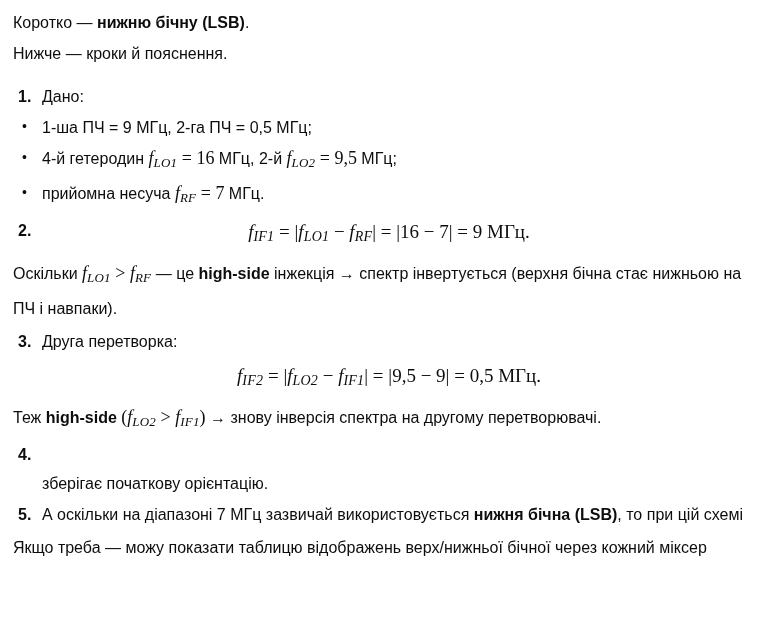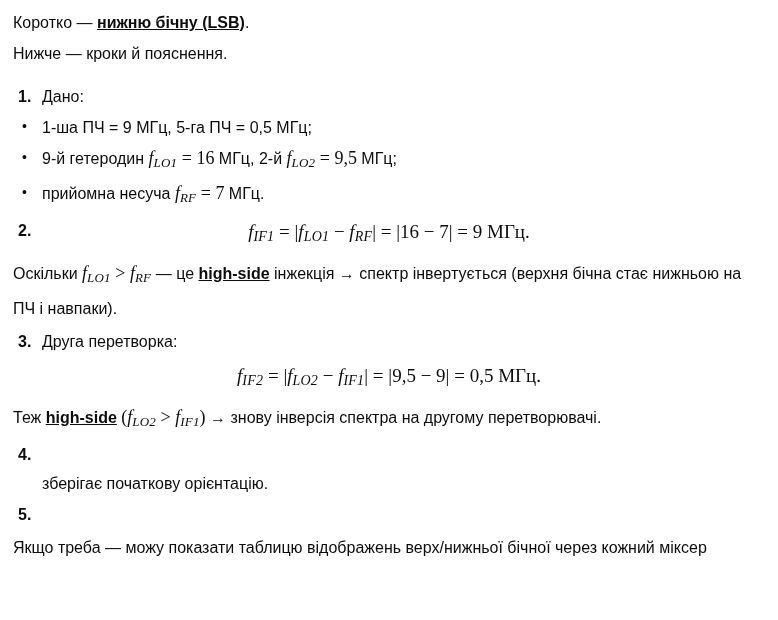--- a/index.html
+++ b/index.html
@@ -4,21 +4,21 @@
 <style>
   html,body{margin:0;padding:0;background:#ffffff;}
   body{
     width:778px;height:620px;overflow:hidden;
     color:#0d0d0d;
     font-family:"Liberation Sans","DejaVu Sans",sans-serif;
     font-size:16px;line-height:29px;
   }
   .page{padding:8px 13px 0 13px;}
   .blk{margin:0 0 2px 0;white-space:nowrap;}
-  .b{font-weight:700;text-decoration:underline;}
+  .b{font-weight:700;}
   
   .mi{font-family:"Liberation Serif","DejaVu Serif",serif;font-style:italic;font-size:18px;}
   .mn,.mo,.mtext{font-family:"Liberation Serif","DejaVu Serif",serif;font-style:normal;font-size:18px;}
   .msub{font-family:"Liberation Serif","DejaVu Serif",serif;font-style:italic;font-size:13px;vertical-align:-3px;letter-spacing:0.2px;}
   
   .li{position:relative;padding-left:29px;margin:0 0 2px 0;white-space:nowrap;}
   .li .marker{position:absolute;left:5px;top:0;font-weight:700;}
   .li .bullet{position:absolute;left:9px;top:-1px;font-size:14px;}
   
   .formula{text-align:center;margin:4px 0 6px 0;line-height:32px;}
@@ -36,25 +36,25 @@
   <div class="blk"><span>Коротко — </span><span class="b">нижню бічну (LSB)</span><span>.</span></div>
   <div class="blk mb6"><span>Нижче — кроки й пояснення.</span></div>
 
   <div class="li">
     <span class="marker">1.</span>
     <span><span>Дано:</span></span>
   </div>
 
   <div class="li">
     <span class="bullet">•</span>
-    <span><span>1-ша ПЧ = 9 МГц, 5-га ПЧ = 0,5 МГц;</span></span>
+    <span><span>1-ша ПЧ = 9 МГц, 2-га ПЧ = 0,5 МГц;</span></span>
   </div>
   <div class="li">
     <span class="bullet">•</span>
-    <span><span>9-й гетеродин </span><span class="mi">f</span><span class="msub">LO1</span><span class="mo"> = </span><span class="mn">16</span><span> МГц, 2-й </span><span class="mi">f</span><span class="msub">LO2</span><span class="mo"> = </span><span class="mn">9,5</span><span> МГц;</span></span>
+    <span><span>4-й гетеродин </span><span class="mi">f</span><span class="msub">LO1</span><span class="mo"> = </span><span class="mn">16</span><span> МГц, 2-й </span><span class="mi">f</span><span class="msub">LO2</span><span class="mo"> = </span><span class="mn">9,5</span><span> МГц;</span></span>
   </div>
   <div class="li mb4">
     <span class="bullet">•</span>
     <span><span>прийомна несуча </span><span class="mi">f</span><span class="msub">RF</span><span class="mo"> = </span><span class="mn">7</span><span> МГц.</span></span>
   </div>
 
   <div class="li">
     <span class="marker">2.</span>
   </div>
 
@@ -73,19 +73,19 @@
   <div class="blk mb4"><span>Теж </span><span class="b">high-side</span><span> </span><span class="mo">(</span><span class="mi">f</span><span class="msub">LO2</span><span class="mo"> &gt; </span><span class="mi">f</span><span class="msub">IF1</span><span class="mo">)</span><span> → знову інверсія спектра на другому перетворювачі.</span></div>
 
   <div class="li">
     <span class="marker">4.</span>
     <br>
     <span><span>зберігає початкову орієнтацію.</span></span>
   </div>
 
   <div class="li mb4">
     <span class="marker">5.</span>
-    <br>
+    <span><span>А оскільки на діапазоні 7 МГц зазвичай використовується </span><span class="b">нижня бічна (LSB)</span><span>, то при цій схемі</span></span><br>
   </div>
 
   <div class="blk mt4"><span>Якщо треба — можу показати таблицю відображень верх/нижньої бічної через кожний міксер</span></div>
   <div class="blk"></div>
 
 </div>
 
 </body></html>

